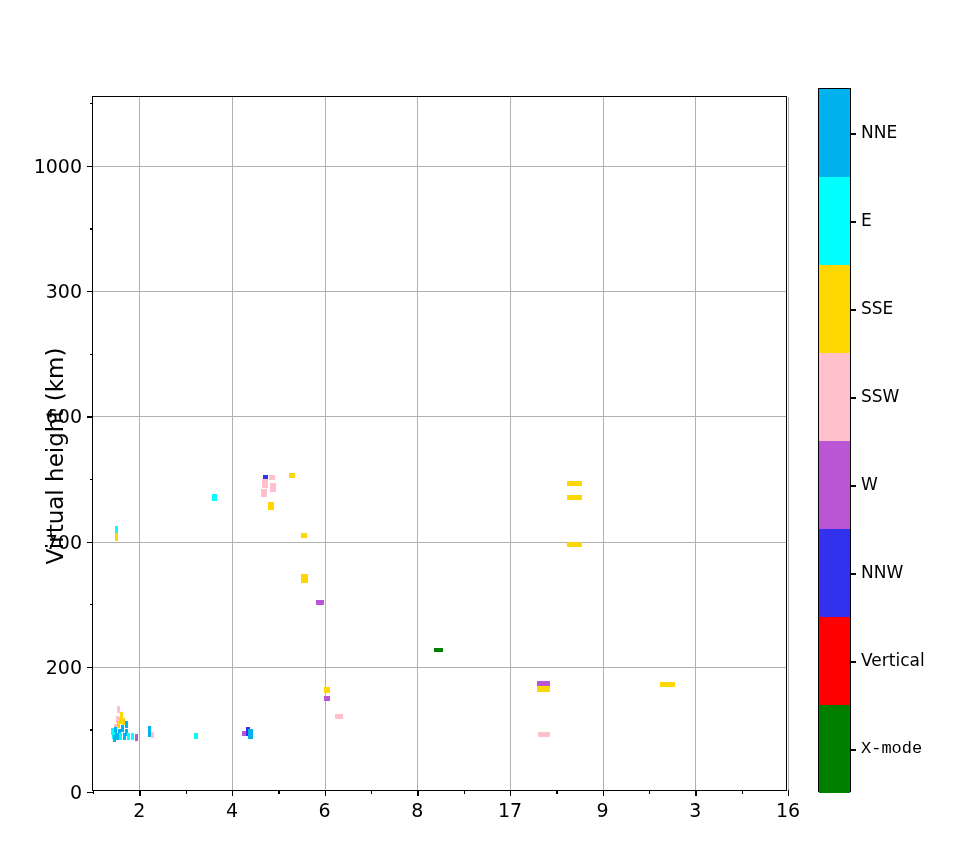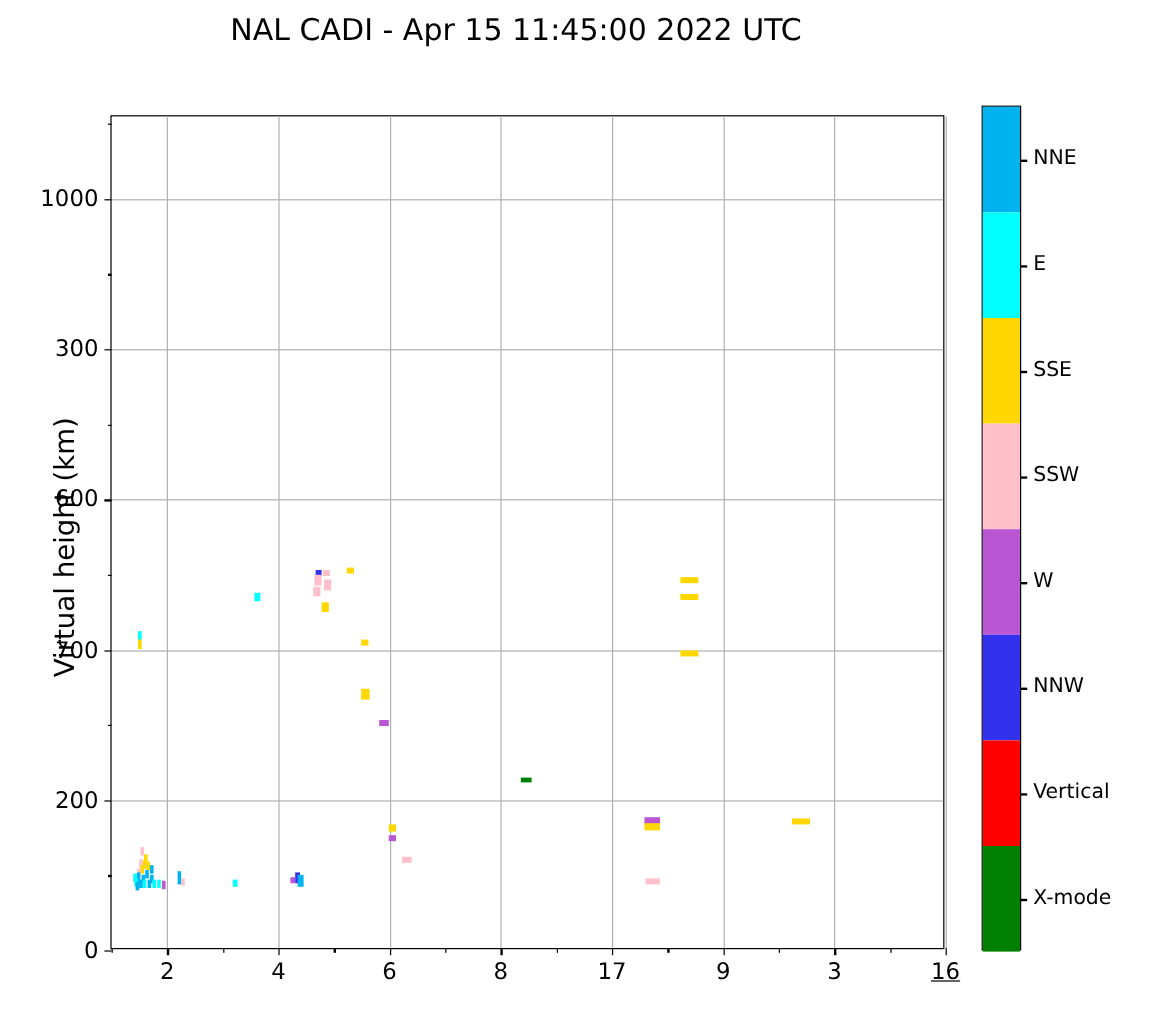--- a/index.html
+++ b/index.html
@@ -156,21 +156,20 @@
     font-size: 17px;
     color: #000000;
     white-space: nowrap;
   }
 </style>
 </head>
 <body>
 
 <div id="figure">
 
-  <div id="plot-title">NAL CADI - Apr 15 11:45:00 2022 UTC</div>
 
   <div id="axes">
     <div id="grid-layer">
         <div class="gridline-v" style="left: 46.3333px;"></div>
         <div class="gridline-v" style="left: 139px;"></div>
         <div class="gridline-v" style="left: 231.667px;"></div>
         <div class="gridline-v" style="left: 324.333px;"></div>
         <div class="gridline-v" style="left: 417px;"></div>
         <div class="gridline-v" style="left: 509.667px;"></div>
         <div class="gridline-v" style="left: 602.333px;"></div>
@@ -242,21 +241,21 @@
       <div class="ticklabel-x" style="left: 231.667px;">6</div>
       <div class="tick-x" style="left: 324.333px;"></div>
       <div class="ticklabel-x" style="left: 324.333px;">8</div>
       <div class="tick-x" style="left: 417px;"></div>
       <div class="ticklabel-x" style="left: 417px;">17</div>
       <div class="tick-x" style="left: 509.667px;"></div>
       <div class="ticklabel-x" style="left: 509.667px;">9</div>
       <div class="tick-x" style="left: 602.333px;"></div>
       <div class="ticklabel-x" style="left: 602.333px;">3</div>
       <div class="tick-x" style="left: 695px;"></div>
-      <div class="ticklabel-x" style="left: 695px; text-decoration: underline;">16</div>
+      <div class="ticklabel-x" style="left: 695px;">16</div>
       <div class="tick-x-minor" style="left: 0px;"></div>
       <div class="tick-x-minor" style="left: 92.6667px;"></div>
       <div class="tick-x-minor" style="left: 185.333px;"></div>
       <div class="tick-x-minor" style="left: 278px;"></div>
       <div class="tick-x-minor" style="left: 370.667px;"></div>
       <div class="tick-x-minor" style="left: 463.333px;"></div>
       <div class="tick-x-minor" style="left: 556px;"></div>
       <div class="tick-x-minor" style="left: 648.667px;"></div>
       <div class="tick-y" style="top: 695px;"></div>
       <div class="ticklabel-y" style="top: 695px;">0</div>
@@ -299,14 +298,14 @@
       <div class="cb-tick" style="top: 660px;"></div>
     </div>
 
 <div class="cb-label" style="top: 132px;">NNE</div>
     <div class="cb-label" style="top: 220px;">E</div>
     <div class="cb-label" style="top: 308px;">SSE</div>
     <div class="cb-label" style="top: 396px;">SSW</div>
     <div class="cb-label" style="top: 484px;">W</div>
     <div class="cb-label" style="top: 572px;">NNW</div>
     <div class="cb-label" style="top: 660px;">Vertical</div>
-    <div class="cb-label" style="top: 748px;">X-mode</div>
+    <div class="cb-label" style="top: 748px; font-family: Liberation Mono, monospace;">X-mode</div>
   </div>
 
 </body></html>

